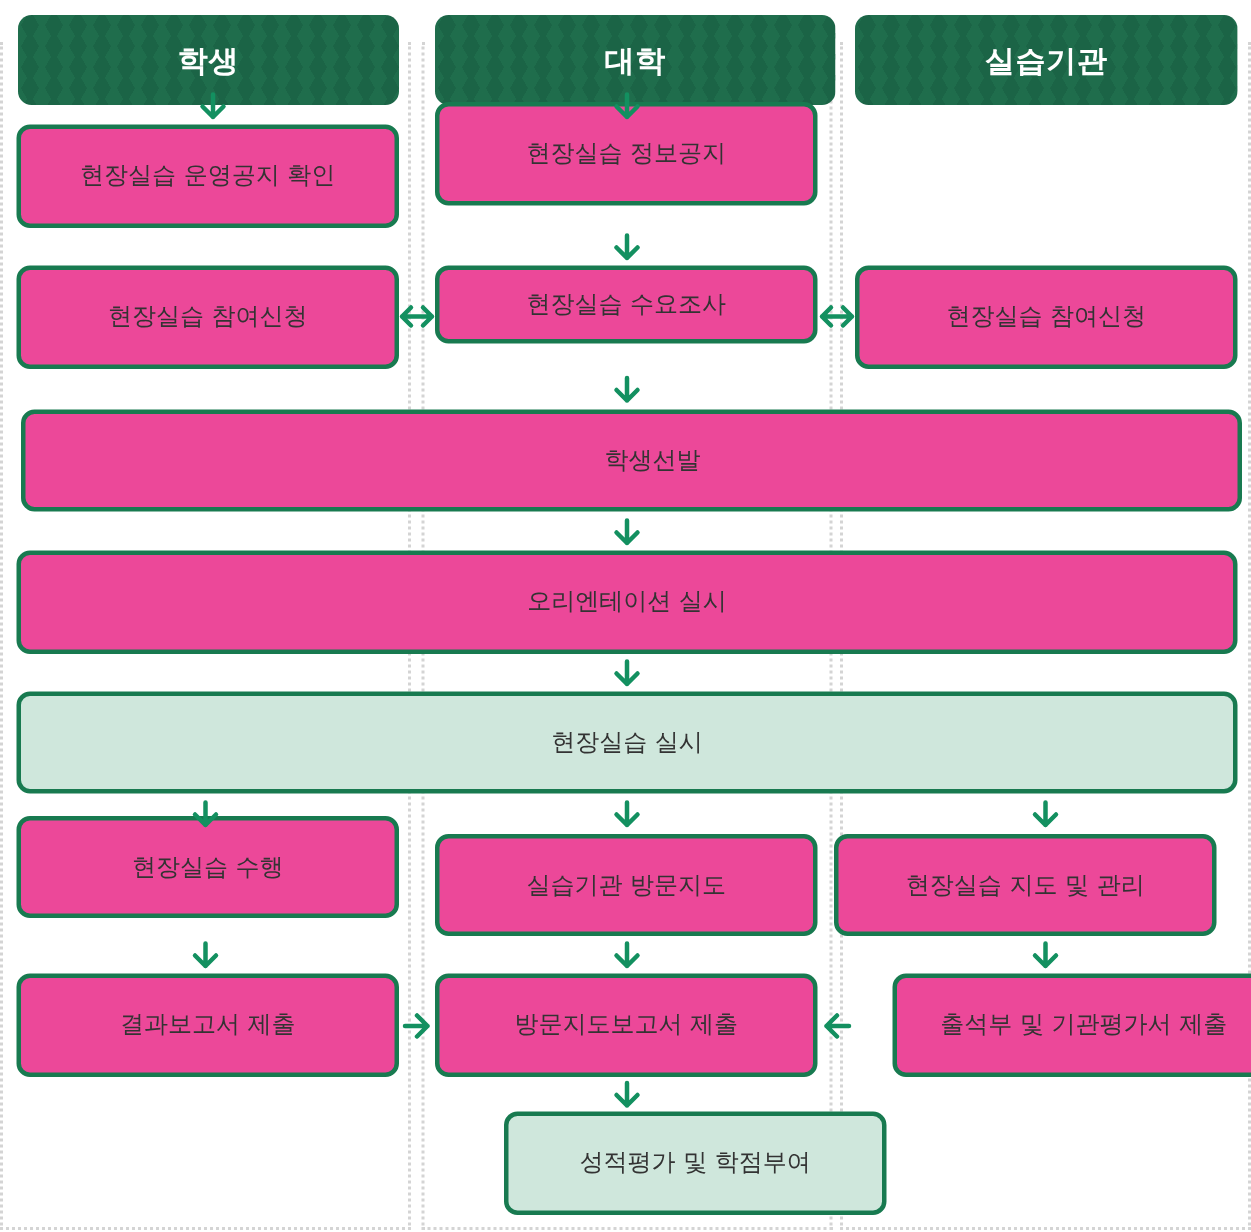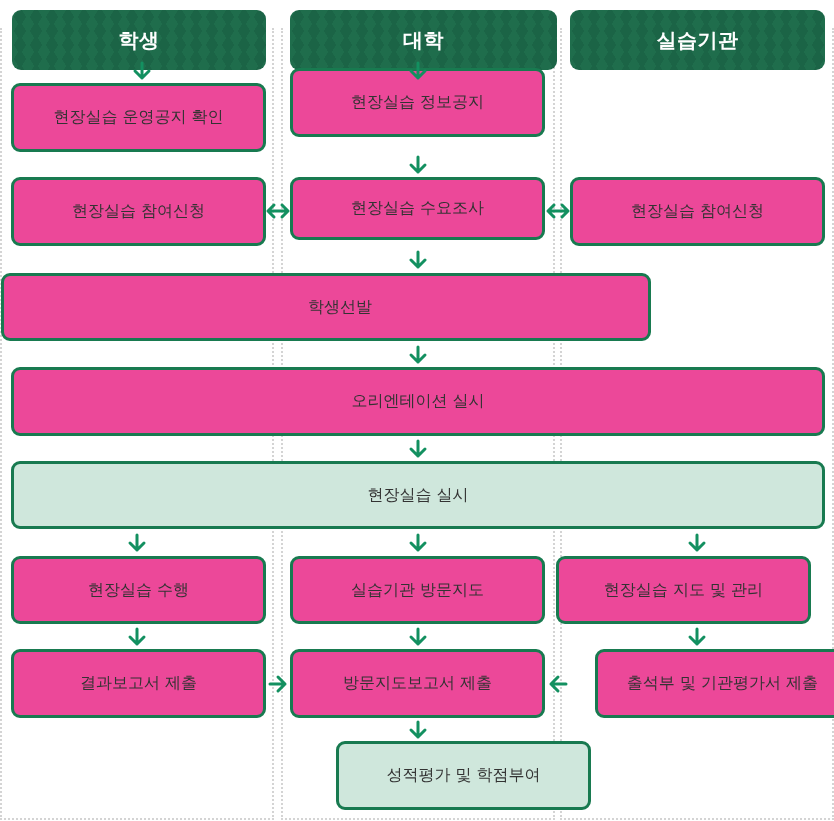--- a/index.html
+++ b/index.html
@@ -40,28 +40,28 @@
 <div class="frame" style="left:560px;width:274px;"></div>
 
 <div class="header" style="left:12px;width:254px;">학생</div>
 <div class="header" style="left:290px;width:267px;">대학</div>
 <div class="header" style="left:570px;width:255px;">실습기관</div>
 
 <div class="box" style="left:11px;top:83px;width:255px;height:69px;">현장실습 운영공지 확인</div>
 <div class="box" style="left:290px;top:68px;width:255px;height:69px;">현장실습 정보공지</div>
 
 <div class="box" style="left:11px;top:177px;width:255px;height:69px;">현장실습 참여신청</div>
-<div class="box" style="left:290px;top:177px;width:255px;height:63px;">현장실습 수요조사</div>
+<div class="box" style="left:290px;top:177px;width:255px;height:52px;">현장실습 수요조사</div>
 <div class="box" style="left:570px;top:177px;width:255px;height:69px;">현장실습 참여신청</div>
 
-<div class="box" style="left:1px;top:273px;width:650px;height:68px;padding-left:28px;">학생선발</div>
+<div class="box" style="left:14px;top:273px;width:814px;height:68px;padding-left:28px;">학생선발</div>
 <div class="box" style="left:11px;top:367px;width:814px;height:69px;">오리엔테이션 실시</div>
 <div class="box hl" style="left:11px;top:461px;width:814px;height:68px;">현장실습 실시</div>
 
-<div class="box" style="left:11px;top:556px;width:255px;height:68px;">현장실습 수행</div>
+<div class="box" style="left:11px;top:544px;width:255px;height:68px;">현장실습 수행</div>
 <div class="box" style="left:290px;top:556px;width:255px;height:68px;">실습기관 방문지도</div>
 <div class="box" style="left:556px;top:556px;width:255px;height:68px;">현장실습 지도 및 관리</div>
 
 <div class="box" style="left:11px;top:649px;width:255px;height:69px;">결과보고서 제출</div>
 <div class="box" style="left:290px;top:649px;width:255px;height:69px;">방문지도보고서 제출</div>
 <div class="box" style="left:570px;top:649px;width:255px;height:69px;margin-left:25px;">출석부 및 기관평가서 제출</div>
 
 <div class="box hl" style="left:290px;top:741px;width:255px;height:69px;margin-left:46px;">성적평가 및 학점부여</div>
 
 <div class="arrow" style="left:132px;top:61px;">

